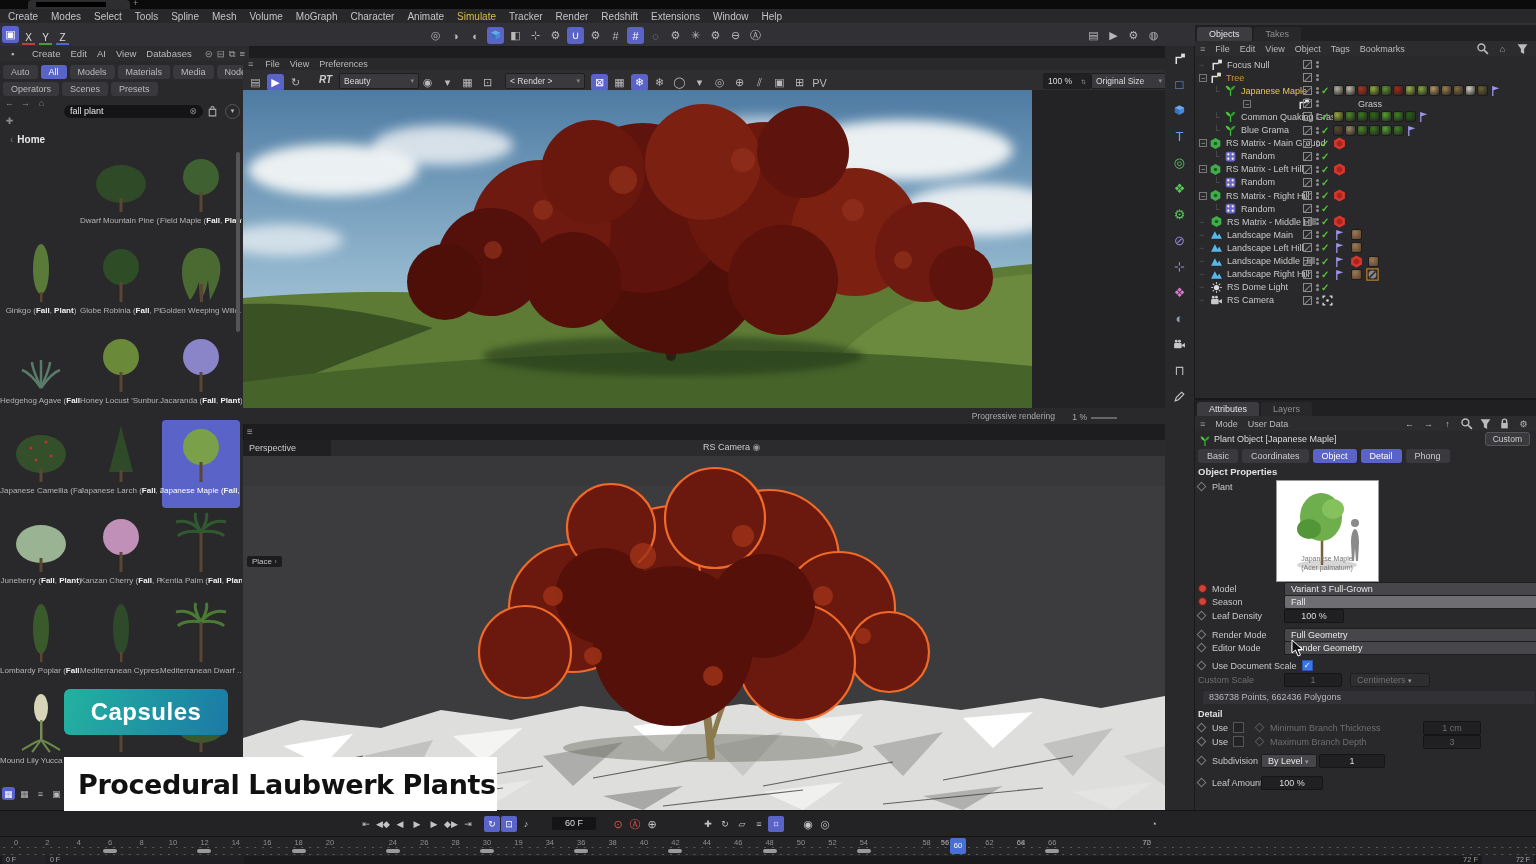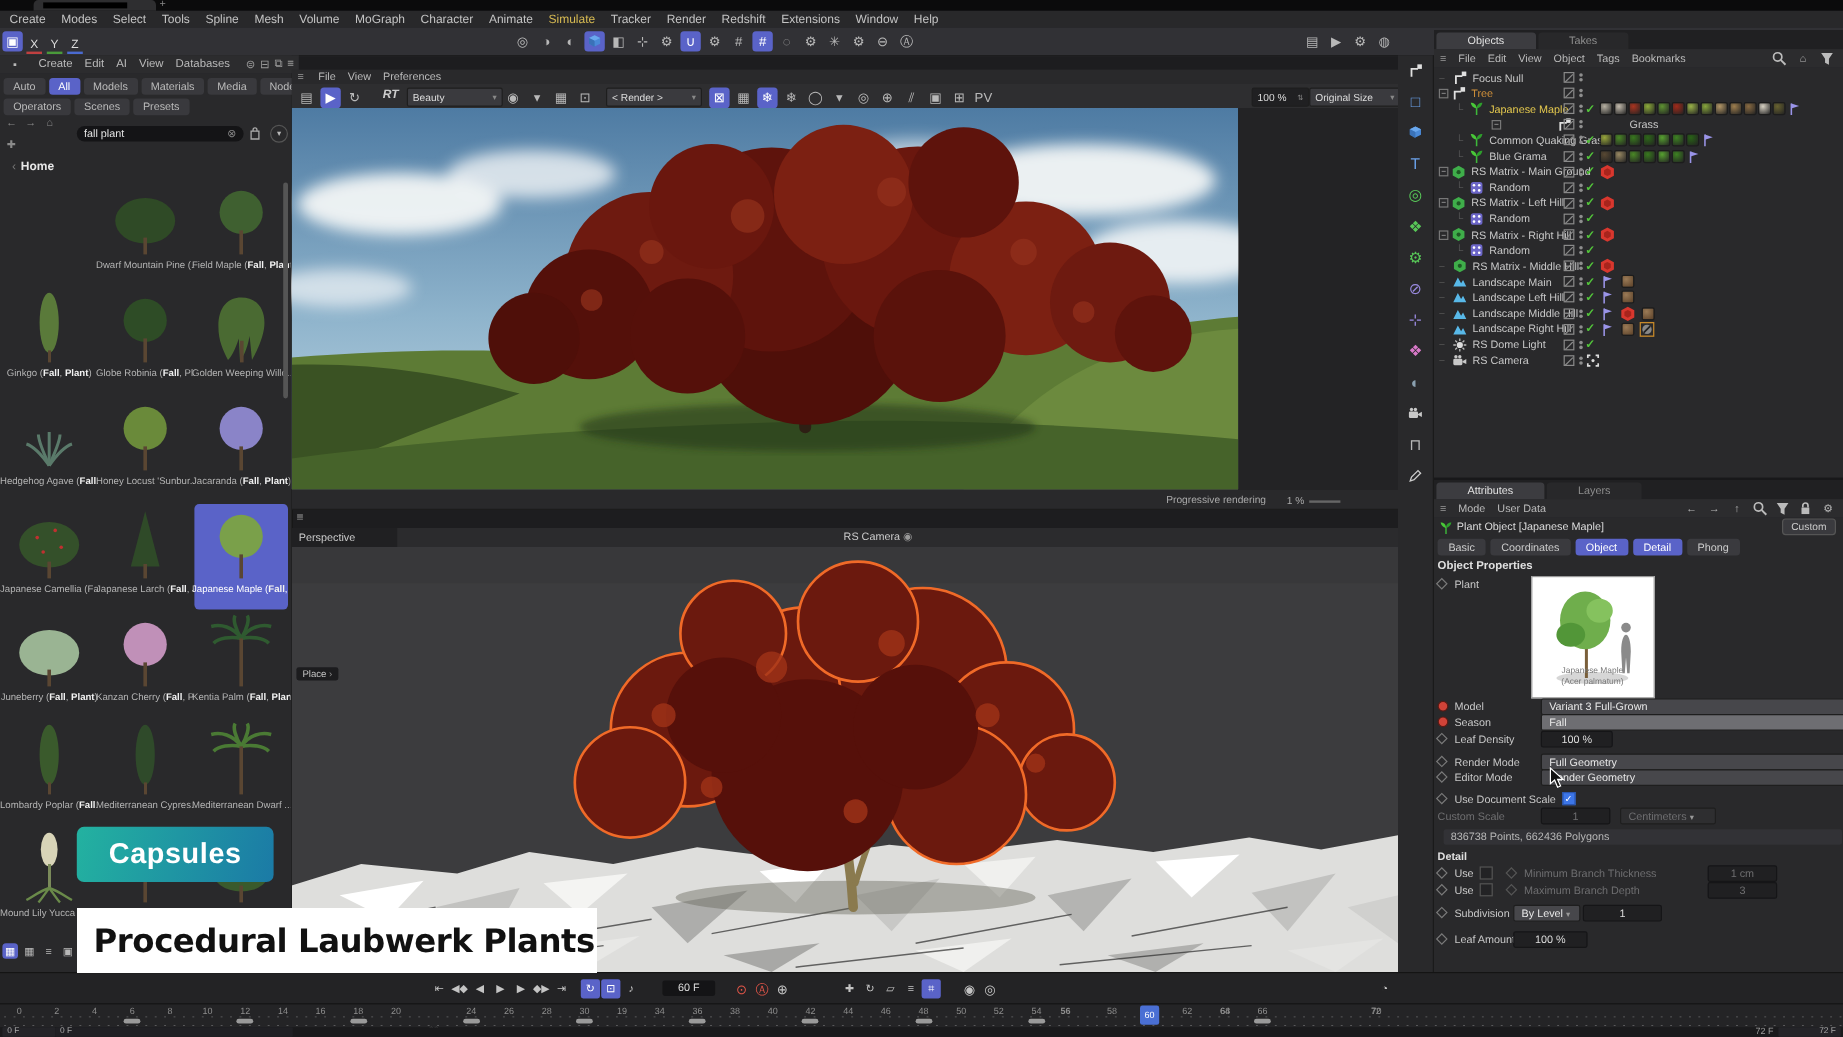--- a/index.html
+++ b/index.html
@@ -46,21 +46,21 @@
   .vp-hamb{left:247px;top:426px;font-size:10px;color:#999;}
   .vp-head{left:243px;top:440px;width:922px;height:16px;background:#2b2b2d;border-bottom:1px solid #1c1c1c;}
   .vp-tab{position:absolute;left:0;top:0;width:88px;height:16px;background:#202022;color:#ccc;font-size:9px;line-height:16px;padding-left:6px;box-sizing:border-box;}
   .viewport{left:243px;top:456px;width:1030px;height:354px;background:#3c3c3e;}
   .chip{background:rgba(18,18,20,.75);border-radius:2px;color:#c4c4c4;font-size:8px;padding:1px 5px;}
   
   .strip{left:1165px;top:46px;width:30px;height:764px;background:#29292b;border-right:1px solid #1a1a1a;display:flex;flex-direction:column;align-items:center;padding-top:3px;box-sizing:border-box;}
   .strip .gi{margin:0 0 8px 0;min-width:20px;height:18px;font-size:13px;}
   .rpanel{left:1195px;top:25px;width:341px;height:785px;background:#29292b;}
   .ptabs{display:flex;background:#202022;height:16px;align-items:flex-end;gap:2px;padding-left:2px;}
-  .ptab{font-size:9px;padding:2px 26px;color:#8e8e8e;background:#28282a;border-radius:3px 3px 0 0;text-align:right;}
+  .ptab{font-size:9px;padding:2px 12px;color:#8e8e8e;background:#28282a;border-radius:3px 3px 0 0;text-align:right;}
   .ptab.act{background:#3c3c40;color:#e2e2e2;}
   .pmenu{display:flex;align-items:center;gap:10px;height:15px;background:#2c2c2e;font-size:9px;color:#bbb;padding-left:5px;position:relative;}
   .om-tree{position:relative;}
   .orow{position:absolute;left:0;width:341px;height:13px;display:flex;align-items:center;font-size:9px;color:#c8c8c8;}
   .orow .nm{margin-left:4px;white-space:nowrap;}
   .expander{display:inline-block;width:8px;height:8px;border:1px solid #777;color:#bbb;font-size:7px;line-height:7px;text-align:center;background:#2a2a2c;box-sizing:border-box;}
   .sw{width:11px;height:11px;border-radius:2px;border:1px solid #1c1c1c;box-sizing:border-box;}
   .editbox{width:7px;height:7px;border:1px solid #8a8a8a;position:relative;}
   .editbox:after{content:"";position:absolute;left:0;top:0;width:9px;height:1px;background:#8a8a8a;transform:rotate(-45deg);transform-origin:0 0;top:7px;}
   .dots{display:flex;flex-direction:column;gap:1px;}
@@ -1340,21 +1340,21 @@
       <span class="rlbl" style="left:581.1999999999999px;">36</span>
       <span class="rlbl" style="left:612.6px;">38</span>
       <span class="rlbl" style="left:644px;">40</span>
       <span class="rlbl" style="left:675.4px;">42</span>
       <span class="rlbl" style="left:706.8px;">44</span>
       <span class="rlbl" style="left:738.1999999999999px;">46</span>
       <span class="rlbl" style="left:769.5999999999999px;">48</span>
       <span class="rlbl" style="left:801px;">50</span>
       <span class="rlbl" style="left:832.4px;">52</span>
       <span class="rlbl" style="left:863.8px;">54</span>
-      <span class="rlbl" style="left:888px;font-weight:bold;">56</span>
+      <span class="rlbl" style="left:945px;font-weight:bold;">56</span>
       <span class="rlbl" style="left:926.5999999999999px;">58</span>
       <span class="rlbl" style="left:989.4px;">62</span>
       <span class="rlbl" style="left:1020.8px;">64</span>
       <span class="rlbl" style="left:1052.2px;">66</span>
       <span class="rlbl" style="left:1021px;">68</span>
       <span class="rlbl" style="left:1115px;margin-left:32px;">70</span>
       <span class="rlbl" style="left:1146.3999999999999px;">72</span>
       <span class="pill" style="left:110.19999999999999px;"></span>
       <span class="pill" style="left:204.39999999999998px;"></span>
       <span class="pill" style="left:298.59999999999997px;"></span>

